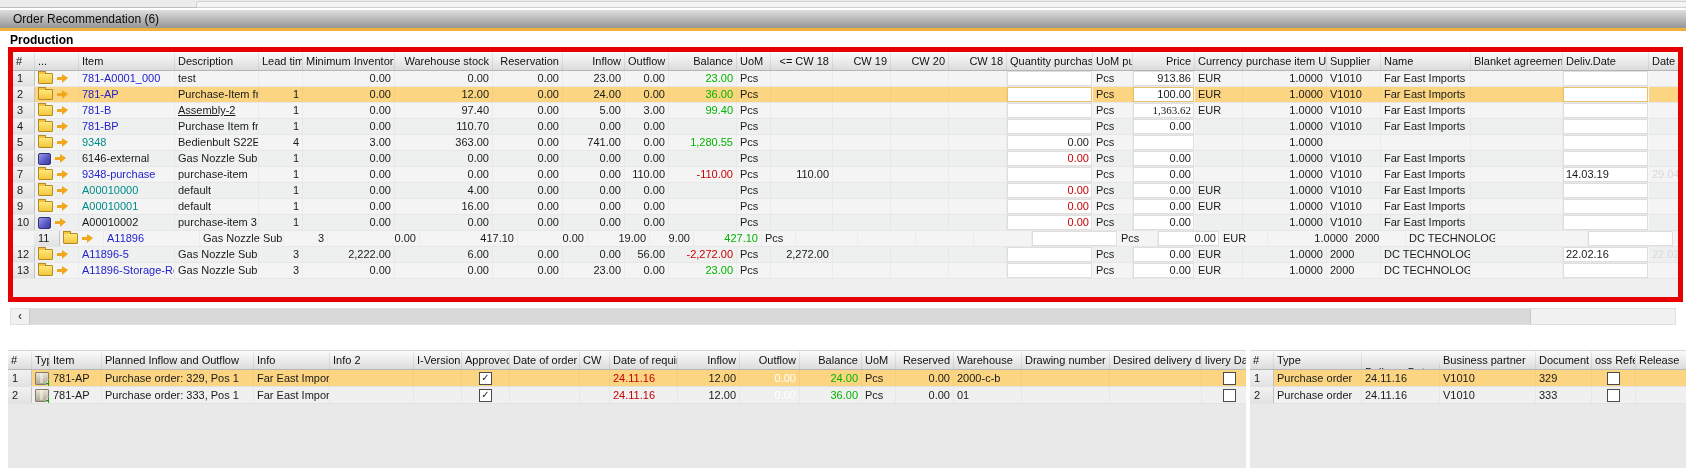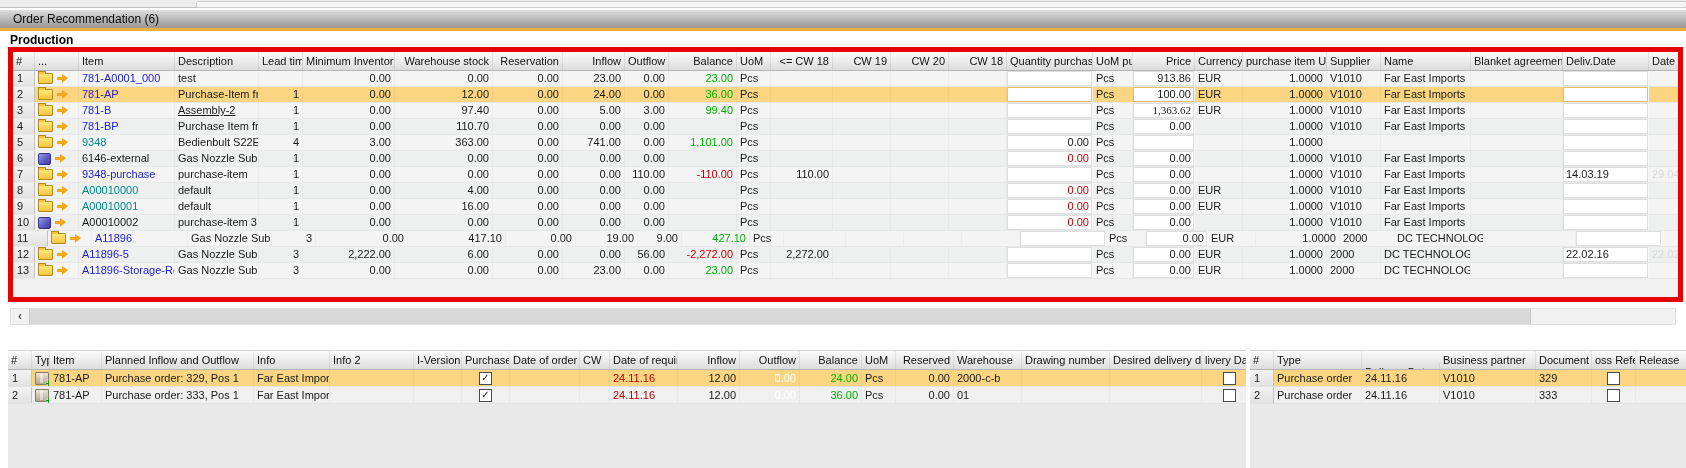--- a/index.html
+++ b/index.html
@@ -225,21 +225,21 @@
         <div class="td a-l rowhead" style="width: 22px;">5</div>
         <div class="td a-l" style="width: 44px;"><span class="ic ic-folder"></span><span class="ic ic-arrow"></span></div>
         <div class="td a-l" style="width: 96px; color: rgb(0, 139, 139);">9348</div>
         <div class="td a-l" style="width: 84px;">Bedienbult S22E</div>
         <div class="td a-r" style="width: 44px;">4</div>
         <div class="td a-r" style="width: 92px;">3.00</div>
         <div class="td a-r" style="width: 98px;">363.00</div>
         <div class="td a-r" style="width: 70px;">0.00</div>
         <div class="td a-r" style="width: 62px;">741.00</div>
         <div class="td a-r" style="width: 44px;">0.00</div>
-        <div class="td a-r" style="width: 68px; color: rgb(0, 180, 0);">1,101.00</div>
+        <div class="td a-r" style="width: 68px; color: rgb(0, 180, 0);">1,280.55</div>
         <div class="td a-l" style="width: 34px;">Pcs</div>
         <div class="td a-r" style="width: 62px;"></div>
         <div class="td a-r" style="width: 58px;"></div>
         <div class="td a-r" style="width: 58px;"></div>
         <div class="td a-r" style="width: 58px;"></div>
         <div class="td a-r edit" style="width: 86px;">0.00</div>
         <div class="td a-l" style="width: 40px;">Pcs</div>
         <div class="td a-r edit" style="width: 62px;"></div>
         <div class="td a-l" style="width: 48px;"></div>
         <div class="td a-r" style="width: 84px;">1.0000</div>
@@ -383,21 +383,21 @@
         <div class="td a-r edit" style="width: 62px;">0.00</div>
         <div class="td a-l" style="width: 48px;"></div>
         <div class="td a-r" style="width: 84px;">1.0000</div>
         <div class="td a-l" style="width: 54px;">V1010</div>
         <div class="td a-l" style="width: 90px;">Far East Imports</div>
         <div class="td a-l" style="width: 92px;"></div>
         <div class="td a-l edit" style="width: 86px;"></div>
         <div class="td a-l" style="width: 80px;"></div>
       </div>
       <div class="tr row">
-        <div class="td a-l rowhead" style="width: 35px;">11</div>
+        <div class="td a-l rowhead" style="width: 26px; margin-left: 21px;">11</div>
         <div class="td a-l" style="width: 44px;"><span class="ic ic-folder"></span><span class="ic ic-arrow"></span></div>
         <div class="td a-l" style="width: 96px; color: rgb(35, 35, 204);">A11896</div>
         <div class="td a-l" style="width: 84px;">Gas Nozzle Subasse</div>
         <div class="td a-r" style="width: 44px;">3</div>
         <div class="td a-r" style="width: 92px;">0.00</div>
         <div class="td a-r" style="width: 98px;">417.10</div>
         <div class="td a-r" style="width: 70px;">0.00</div>
         <div class="td a-r" style="width: 62px;">19.00</div>
         <div class="td a-r" style="width: 44px;">9.00</div>
         <div class="td a-r" style="width: 68px; color: rgb(0, 180, 0);">427.10</div>
@@ -484,21 +484,21 @@
 <div class="btable" id="btl">
   <div class="grid" id="plannedgrid">
       <div class="tr thead-row">
         <div class="th a-l" style="width: 24px;">#</div>
         <div class="th a-l" style="width: 18px;">Typ</div>
         <div class="th a-l" style="width: 52px;">Item</div>
         <div class="th a-l" style="width: 152px;">Planned Inflow and Outflow</div>
         <div class="th a-l" style="width: 76px;">Info</div>
         <div class="th a-l" style="width: 84px;">Info 2</div>
         <div class="th a-l" style="width: 48px;">I-Version</div>
-        <div class="th a-c" style="width: 48px;">Purchase</div>
+        <div class="th a-c" style="width: 48px;">Approved</div>
         <div class="th a-l" style="width: 70px;">Date of order</div>
         <div class="th a-l" style="width: 30px;">CW</div>
         <div class="th a-l" style="width: 68px;">Date of requiremen</div>
         <div class="th a-r" style="width: 62px;">Inflow</div>
         <div class="th a-r" style="width: 60px;">Outflow</div>
         <div class="th a-r" style="width: 62px;">Balance</div>
         <div class="th a-l" style="width: 34px;">UoM</div>
         <div class="th a-r" style="width: 58px;">Reserved</div>
         <div class="th a-l" style="width: 68px;">Warehouse</div>
         <div class="th a-l" style="width: 88px;">Drawing number</div>

